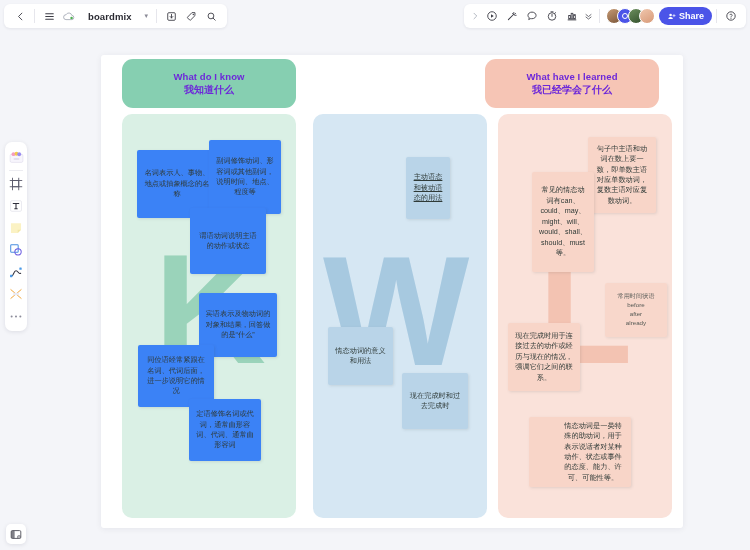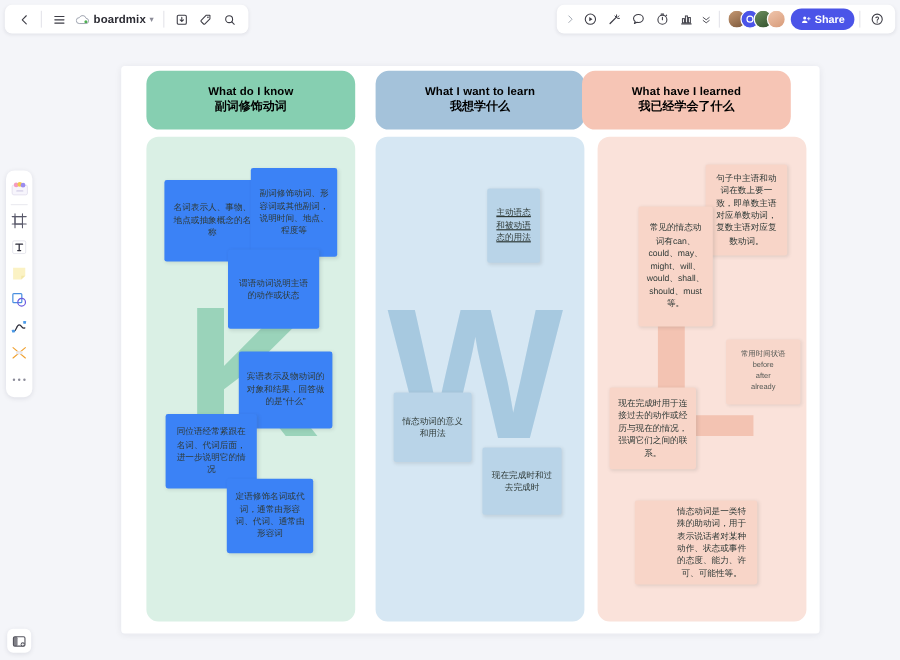--- a/index.html
+++ b/index.html
@@ -23,21 +23,21 @@
 
   .tb-ico {
     width: 20px; height: 20px;
     display: flex; align-items: center; justify-content: center;
     color: #3d3d46; border-radius: 4px; cursor: pointer;
     font-size: 11px; line-height: 1;
   }
   .tb-sep { width: 1px; height: 14px; background: #e6e6ec; margin: 0 4px; }
 
   .doc-chip {
-    display: flex; align-items: center; gap: 3px;
+    display: flex; align-items: center; gap: 13px;
     padding: 0 4px; height: 20px; border-radius: 4px; cursor: pointer;
   }
   .doc-name { font-size: 9.5px; color: #2b2b33; font-weight: 600; letter-spacing: .1px; }
   .caret { font-size: 7px; color: #8b8b97; }
 
   .avatars { display: flex; align-items: center; margin: 0 4px 0 2px; }
   .av {
     width: 16px; height: 16px; border-radius: 50%;
     border: 1.4px solid #fff; margin-left: -5px;
     background-size: cover; position: relative;
@@ -84,21 +84,21 @@
   .col { position: absolute; top: 59px; width: 174px; border-radius: 10px; overflow: hidden; }
   .col-k { left: 21px;  background: #daf0e5; }
   .col-w { left: 212px; background: #d6e7f3; }
   .col-l { left: 397px; background: #fae2da; }
   .col-body { position: absolute; left: 0; right: 0; top: 0; height: 404px; }
 
   .header-card {
     position: absolute; top: 4px; height: 49px; width: 174px;
     border-radius: 11px; display: flex; flex-direction: column;
     align-items: center; justify-content: center; gap: 1px;
-    color: #000000; text-align: center; line-height: 1.25;
+    color: #6d28d9; text-align: center; line-height: 1.25;
   }
   .hc-k { left: 21px;  background: #86cfb1; }
   .hc-w { left: 212px; background: #a4c2da; }
   .hc-l { left: 384px; background: #f6c5b5; }
   .hc-en { font-size: 9.5px; font-weight: 600; letter-spacing: .1px; }
   .hc-zh { font-size: 10px; font-weight: 600; }
 
   
   .wm {
     position: absolute; font-size: 155px; font-weight: 700;
@@ -322,25 +322,21 @@
     </div>
 
     <div class="col col-l" style="height:404px;">
       <div class="col-body">
         <div class="wm wm-l">L</div>
       </div>
     </div>
 
     <div class="header-card hc-k">
       <div class="hc-en">What do I know</div>
-      <div class="hc-zh">副词修饰动词</div>
-    </div>
-    <div class="header-card hc-w">
-      <div class="hc-en">What I want to learn</div>
-      <div class="hc-zh">我想学什么</div>
+      <div class="hc-zh">我知道什么</div>
     </div>
     <div class="header-card hc-l">
       <div class="hc-en">What have I learned</div>
       <div class="hc-zh">我已经学会了什么</div>
     </div>
 
     <div class="note n-k" style="left:36px; top:95px; width:80px; height:68px; font-size:7.2px;">
       <span>名词表示人、事物、地点或抽象概念的名称</span>
     </div>
     <div class="note n-k" style="left:108px; top:85px; width:72px; height:74px; font-size:7.2px;">

